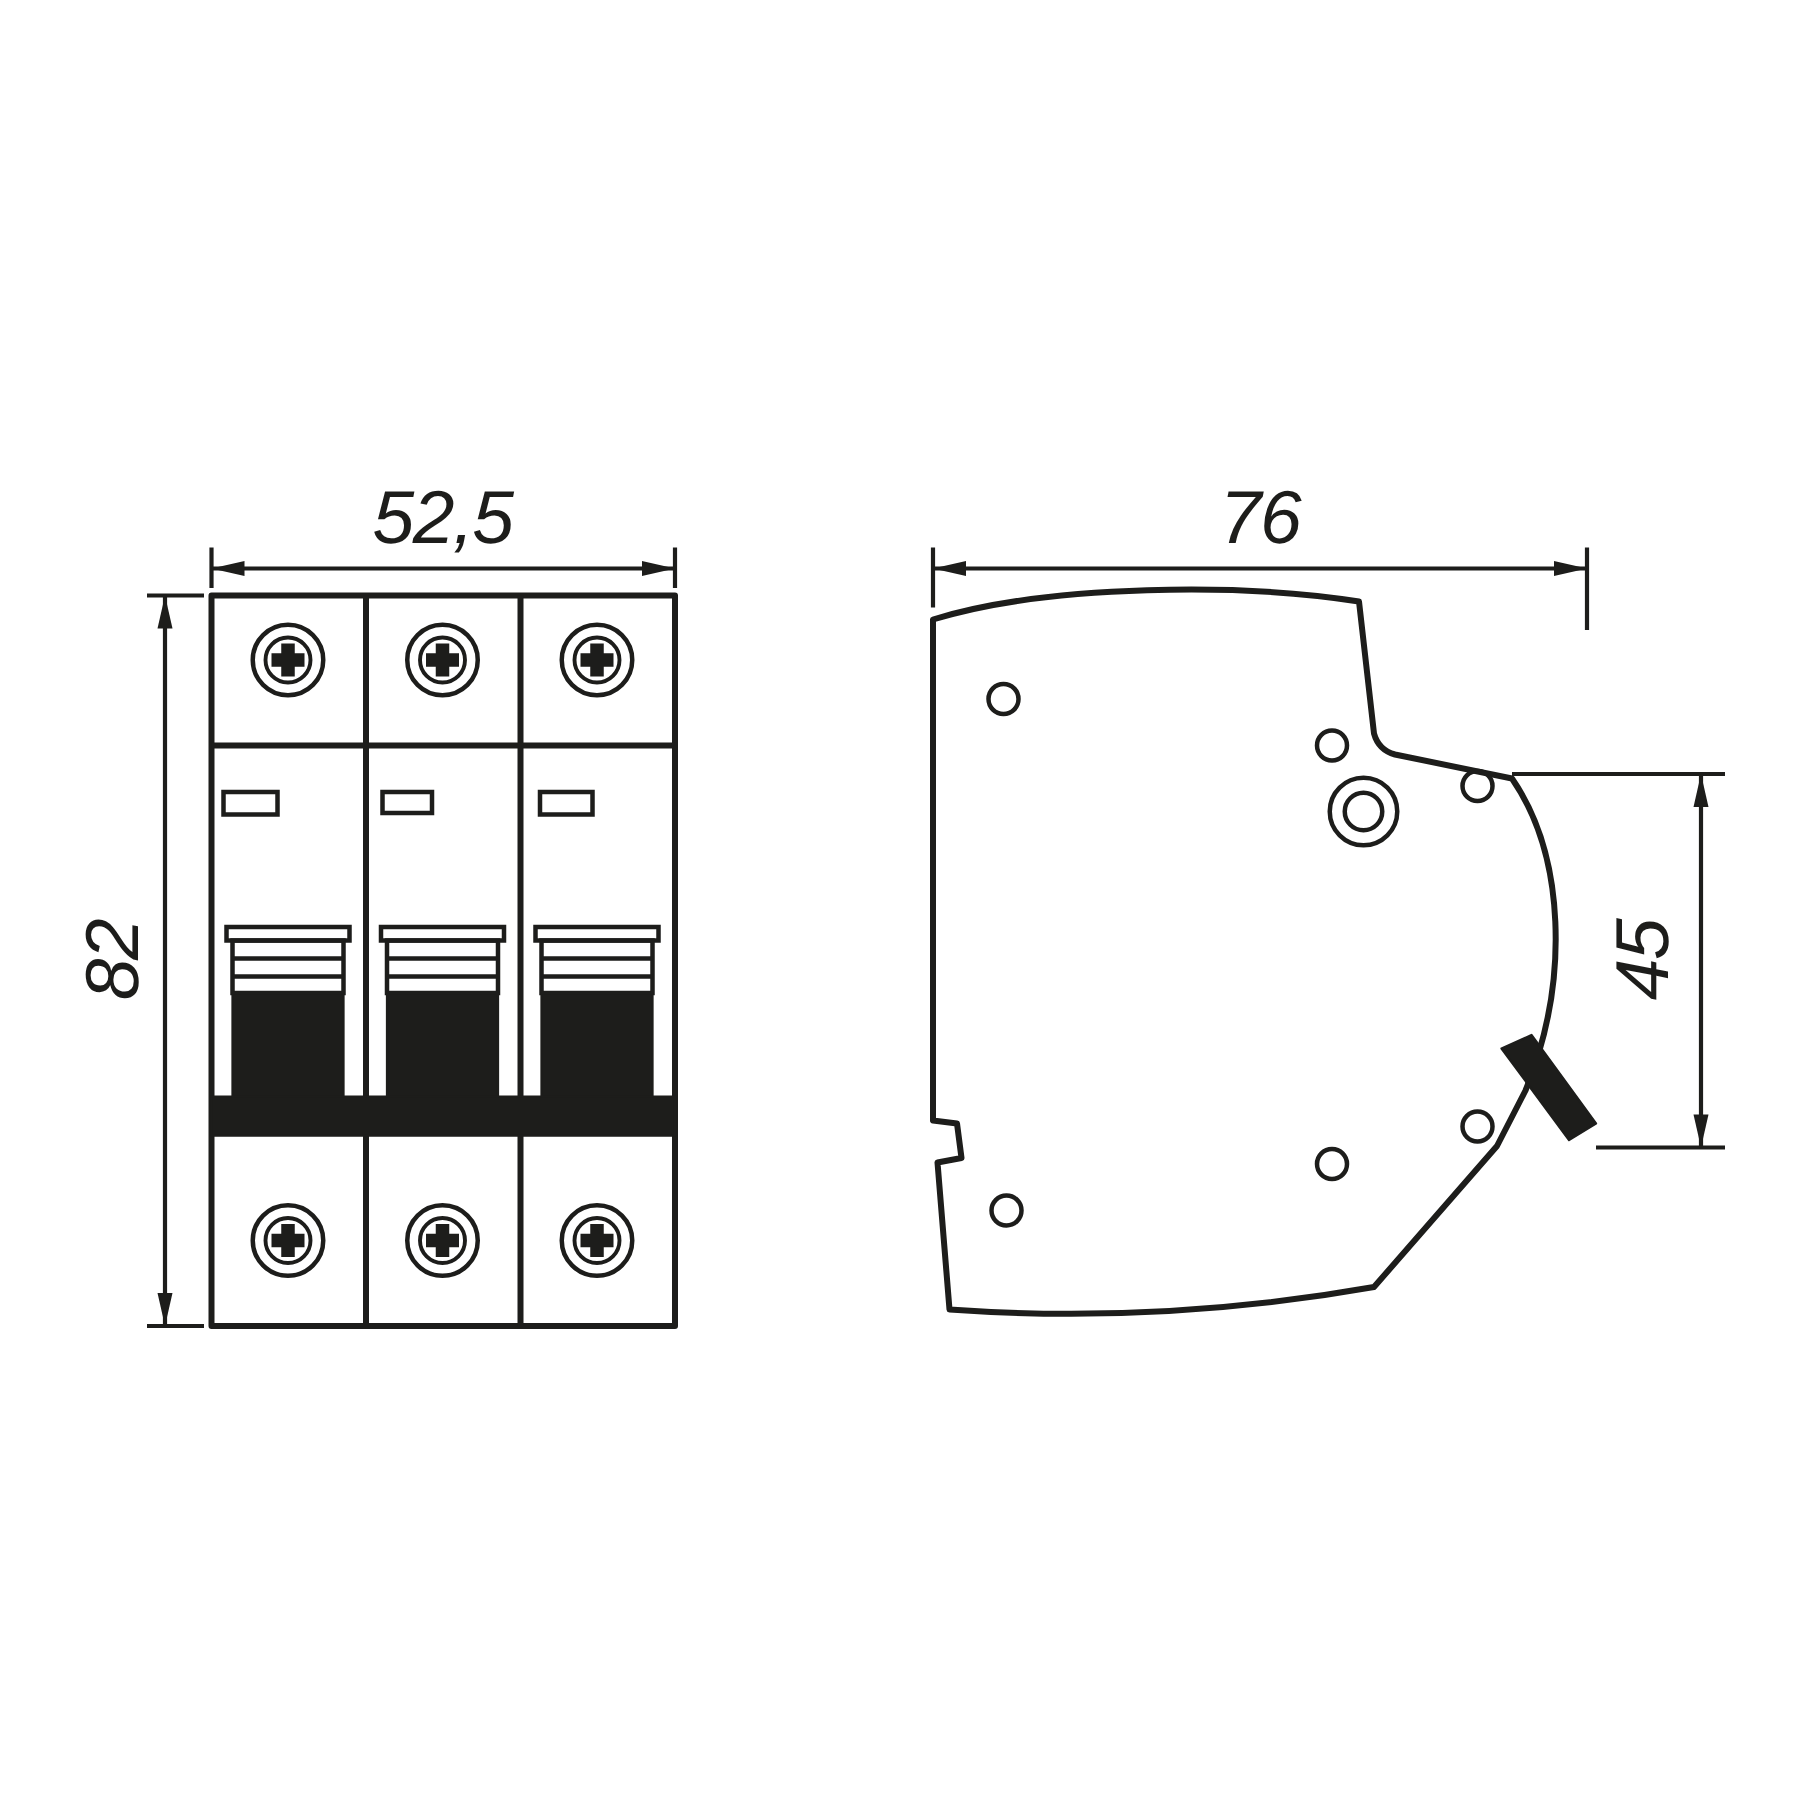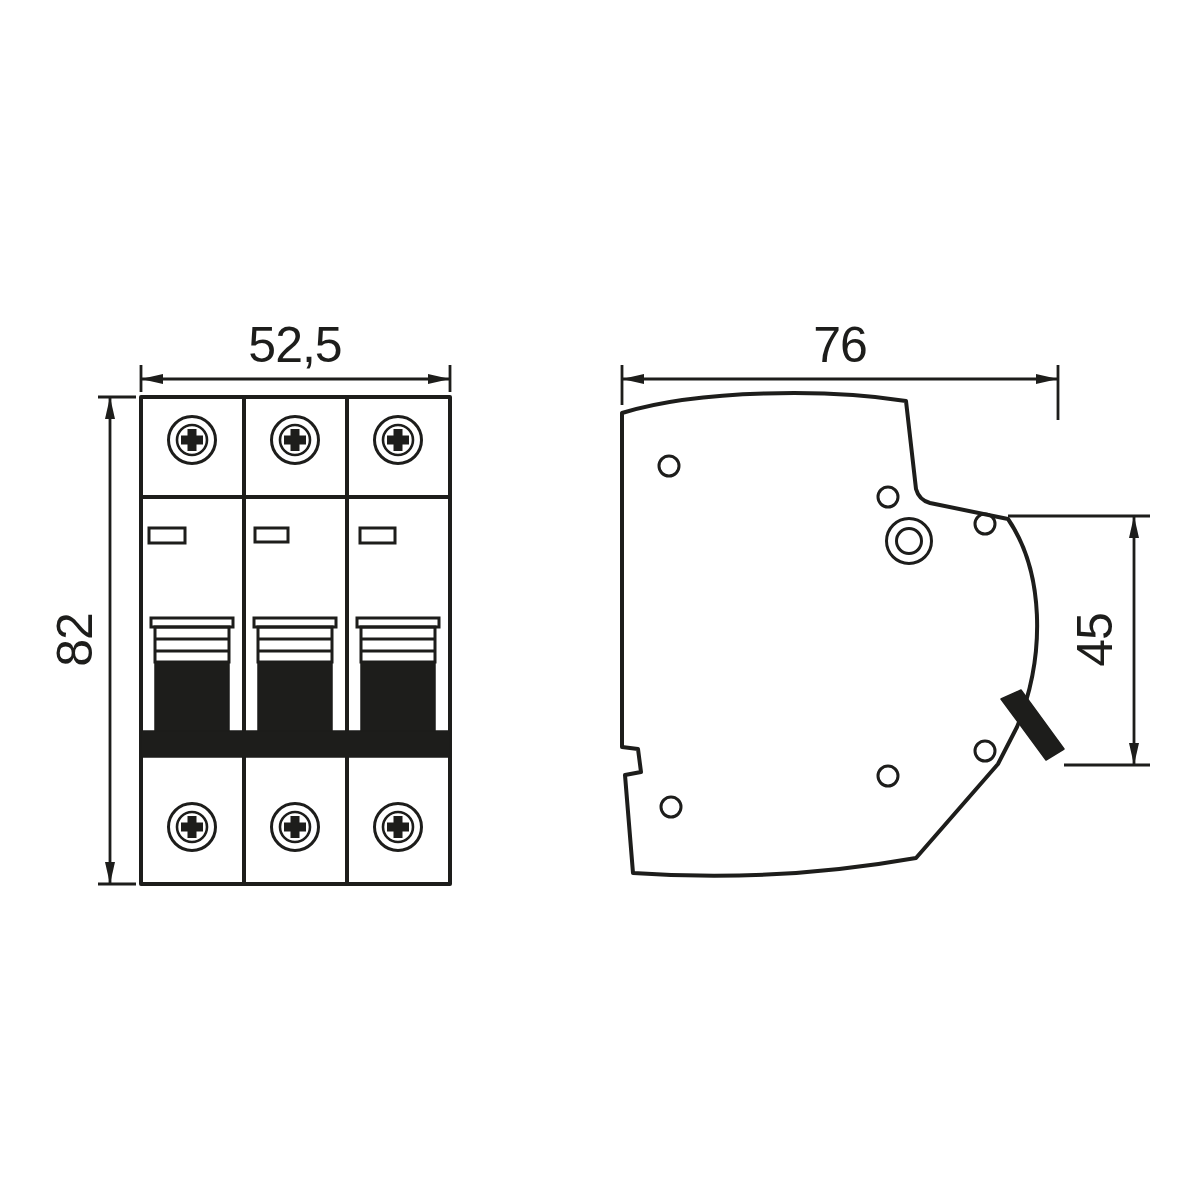--- a/index.html
+++ b/index.html
@@ -1,18 +1,18 @@
 <!DOCTYPE html>
 <html style="--line: #1d1d1b; --background: #ffffff;"><head>
 <meta charset="utf-8">
 <style>
   :root { --line:#1d1d1b; --background:#ffffff; }
   * { box-sizing:border-box; }
   html, body { margin:0; padding:0; background:var(--background); }
-  .canvas { position:relative; width:1200px; height:1036px; background:var(--background); overflow:hidden; }
+  .canvas { position:relative; width:1200px; height:1036px; background:var(--background); overflow:hidden;font-style:italic; }
   svg { display:block; }
   .ln   { fill:none; stroke:var(--line); stroke-width:4; }
   .lnw  { fill:#ffffff; stroke:var(--line); stroke-width:4; stroke-linejoin:round; }
   .ln2  { fill:none; stroke:var(--line); stroke-width:3; }
   .ln3  { fill:none; stroke:var(--line); stroke-width:2.6; }
   .dark { fill:var(--line); stroke:var(--line); stroke-width:1.5; stroke-linejoin:round; }
   .dim  { fill:none; stroke:var(--line); stroke-width:2.8; }
   .arr  { fill:var(--line); stroke:none; }
   .cross{ stroke:var(--line); stroke-width:9; fill:none; stroke-linecap:butt; }
   text.dim-label { font-family:"Liberation Sans", sans-serif; font-size:50px; fill:var(--line); letter-spacing:-1px; }

